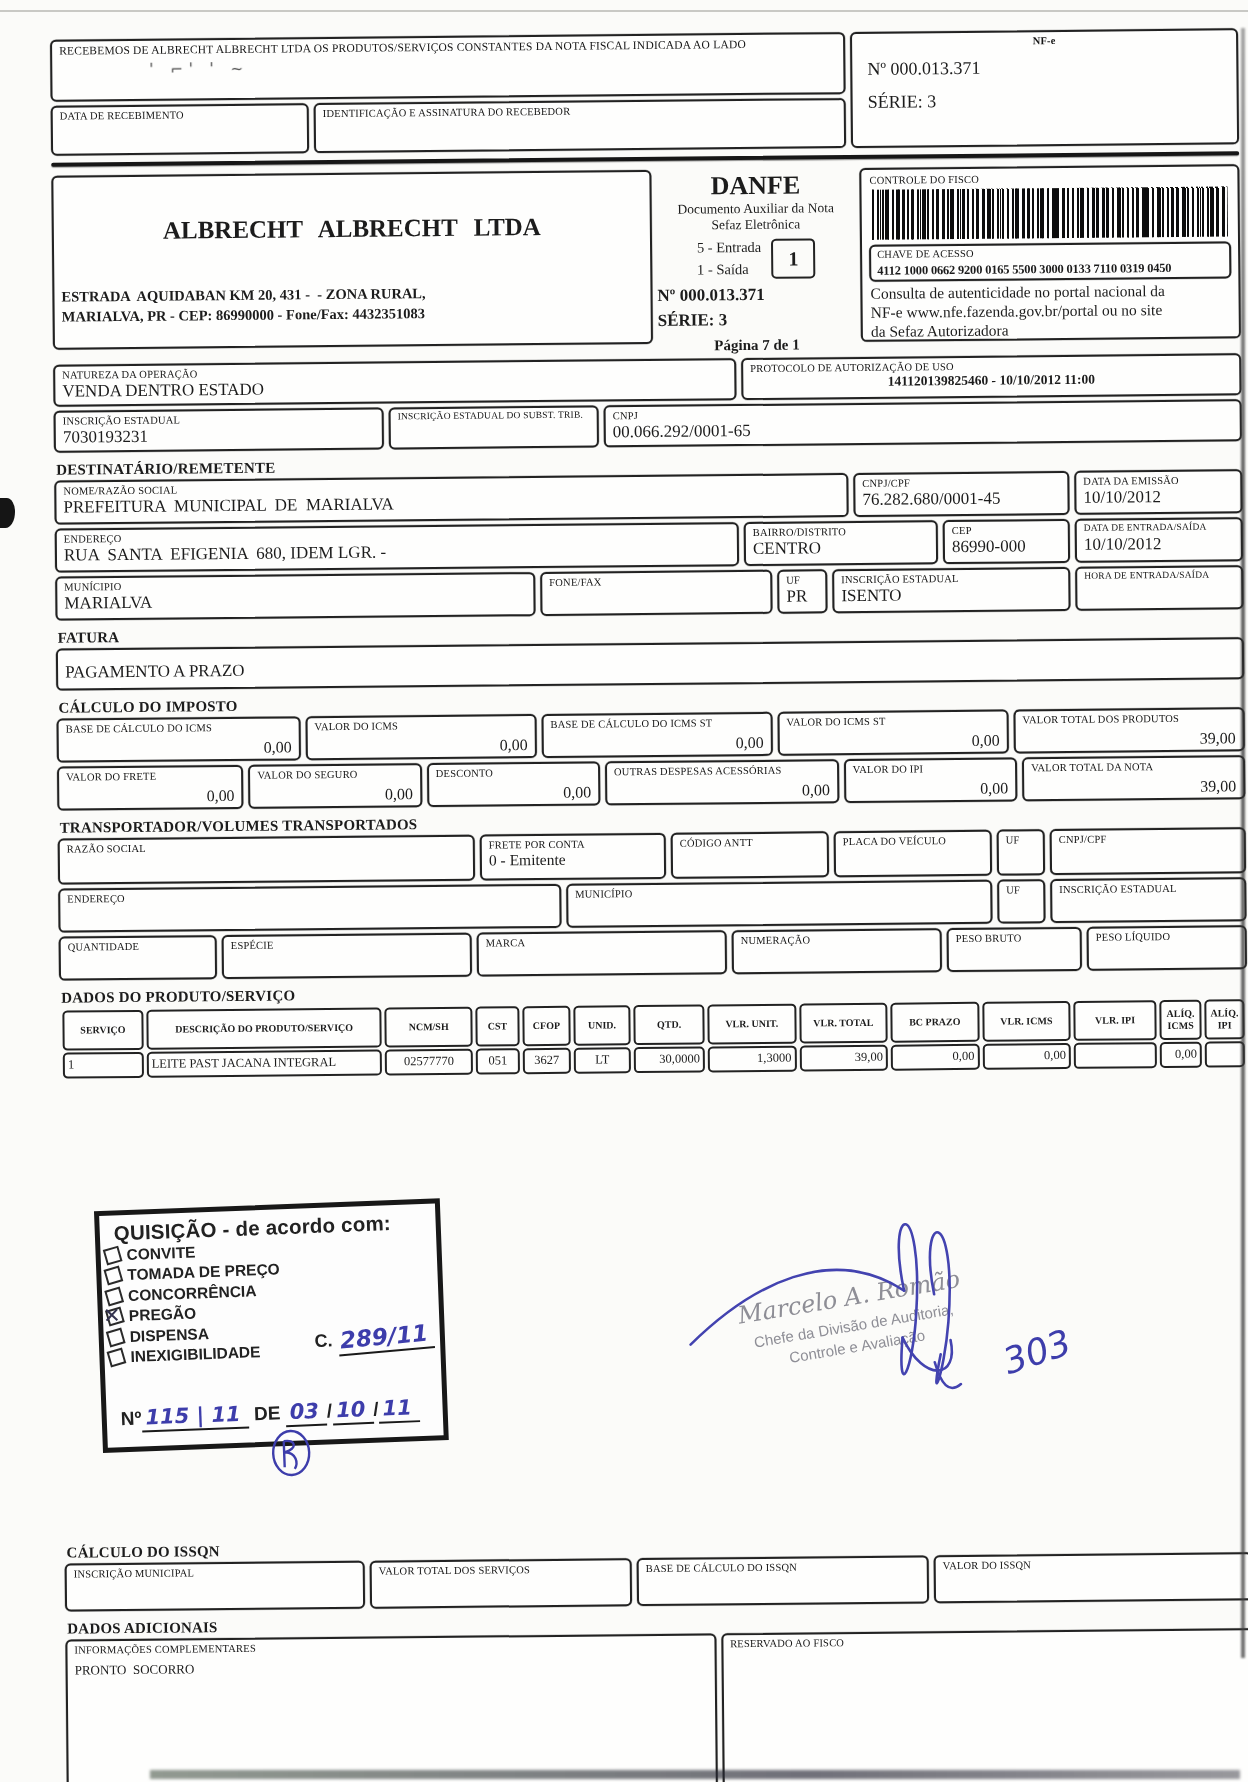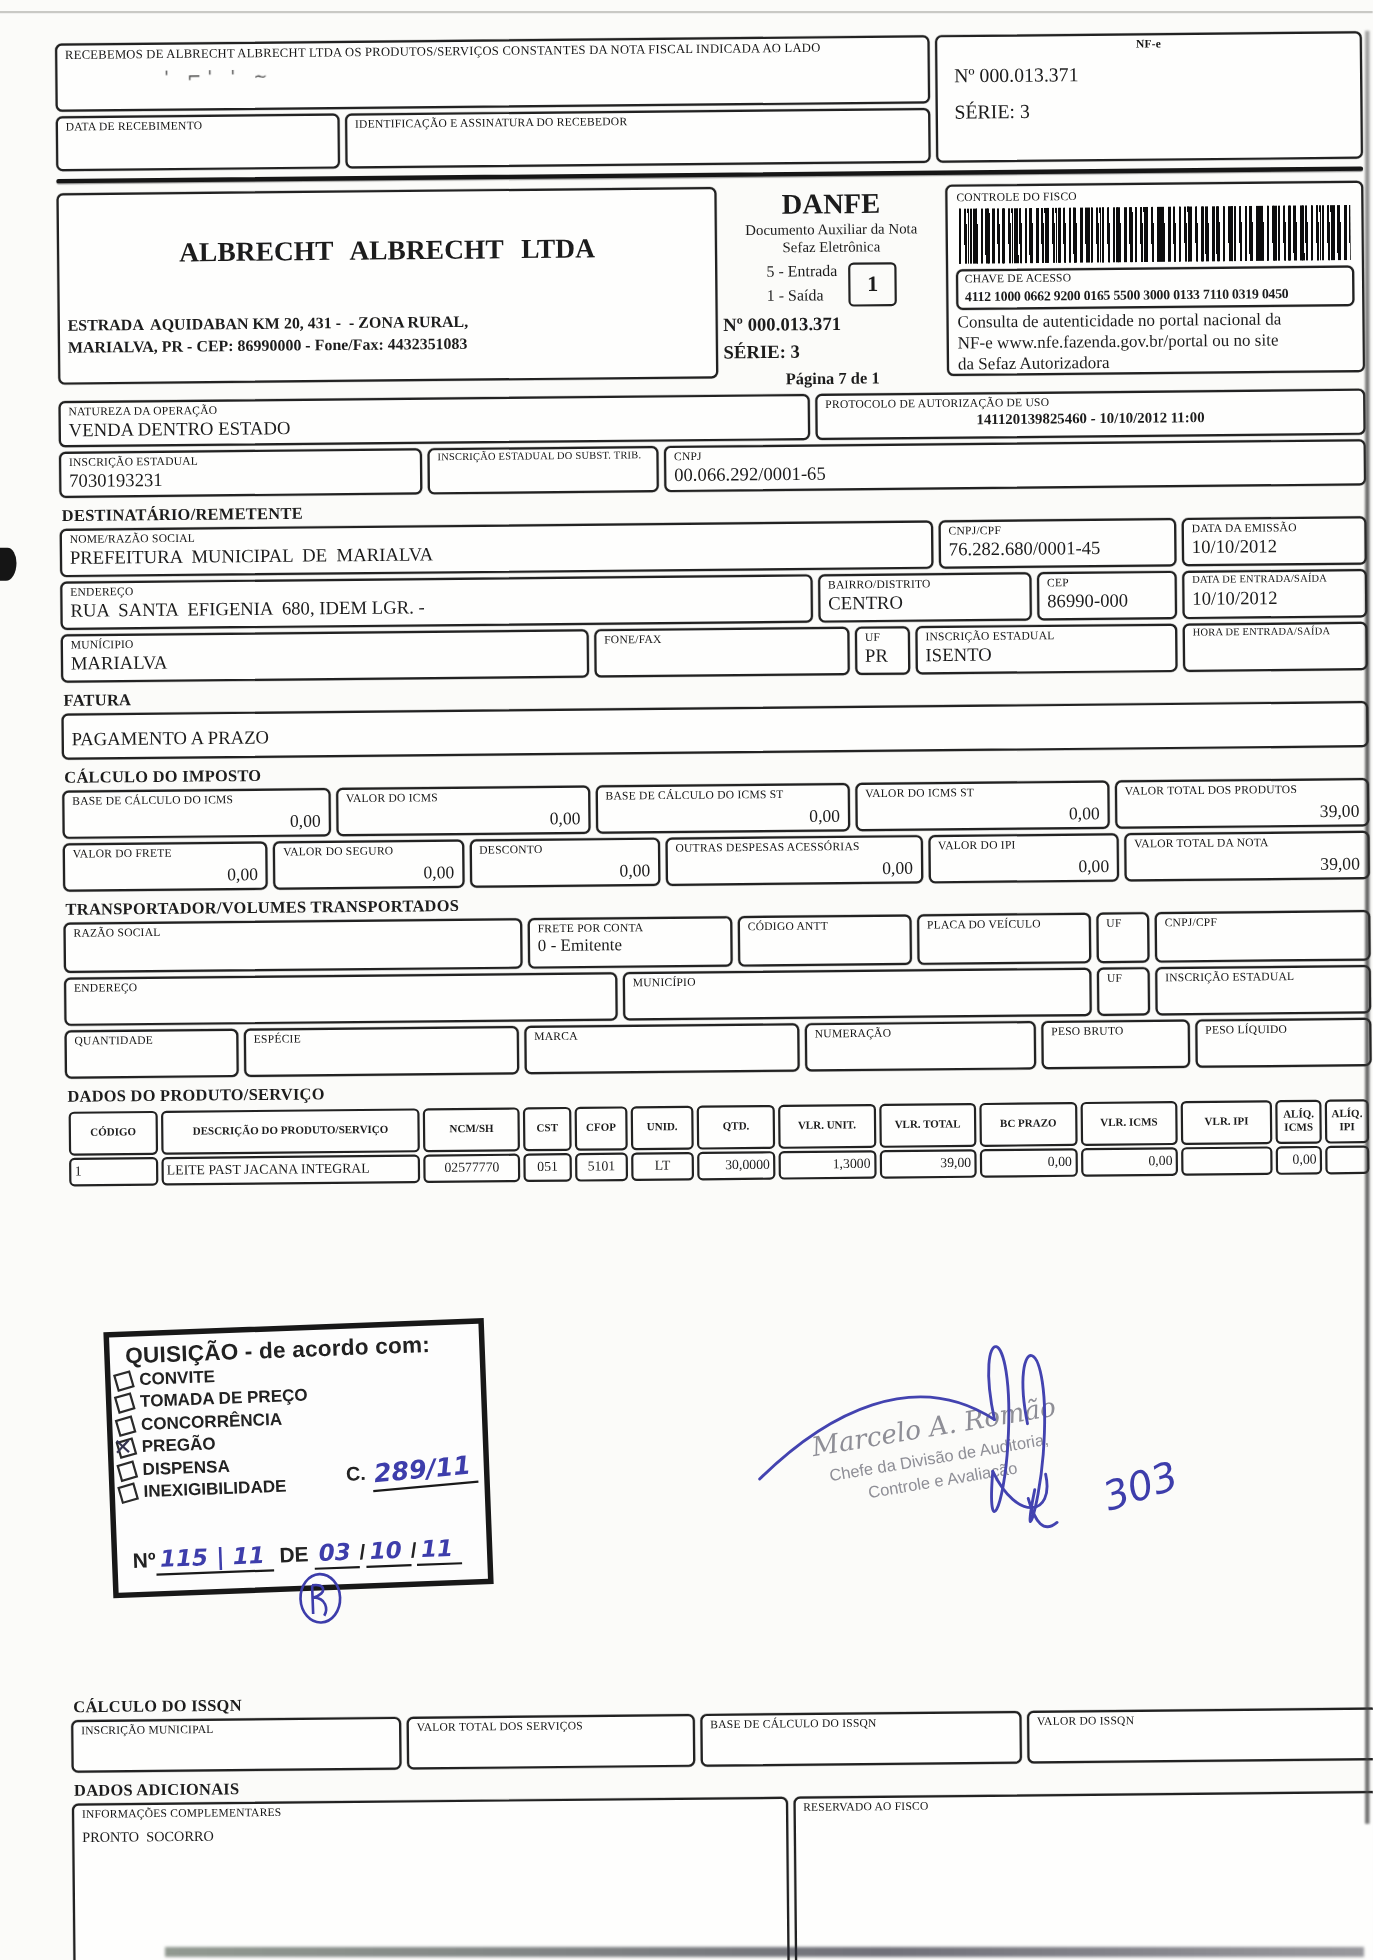--- a/index.html
+++ b/index.html
@@ -363,41 +363,41 @@
         <col style="width:8%">
       <col style="width:8%">
         <col style="width:8%">
         <col style="width:8%">
         <col style="width:7.5%">
       <col style="width:3.8%">
         <col style="width:3.6%">
     </colgroup>
     <tbody>
         <tr>
-      <th>CÓDIGO</th>
+      <th>SERVIÇO</th>
       <th>DESCRIÇÃO DO PRODUTO/SERVIÇO</th>
       <th>NCM/SH</th>
       <th>CST</th>
       <th>CFOP</th>
       <th>UNID.</th>
       <th>QTD.</th>
       <th>VLR. UNIT.</th>
       <th>VLR. TOTAL</th>
       <th>BC PRAZO</th>
       <th>VLR. ICMS</th>
       <th>VLR. IPI</th>
       <th>ALÍQ. ICMS</th>
       <th>ALÍQ. IPI</th>
     </tr>
     <tr>
       <td>1</td>
       <td>LEITE PAST JACANA INTEGRAL</td>
       <td class="tc">02577770</td>
       <td class="tc">051</td>
-      <td class="tc">5101</td>
+      <td class="tc">3627</td>
       <td class="tc">LT</td>
       <td class="tr">30,0000</td>
       <td class="tr">1,3000</td>
       <td class="tr">39,00</td>
       <td class="tr">0,00</td>
       <td class="tr">0,00</td>
       <td class="tr"></td>
       <td class="tr">0,00</td>
       <td class="tr"></td>
     </tr>

